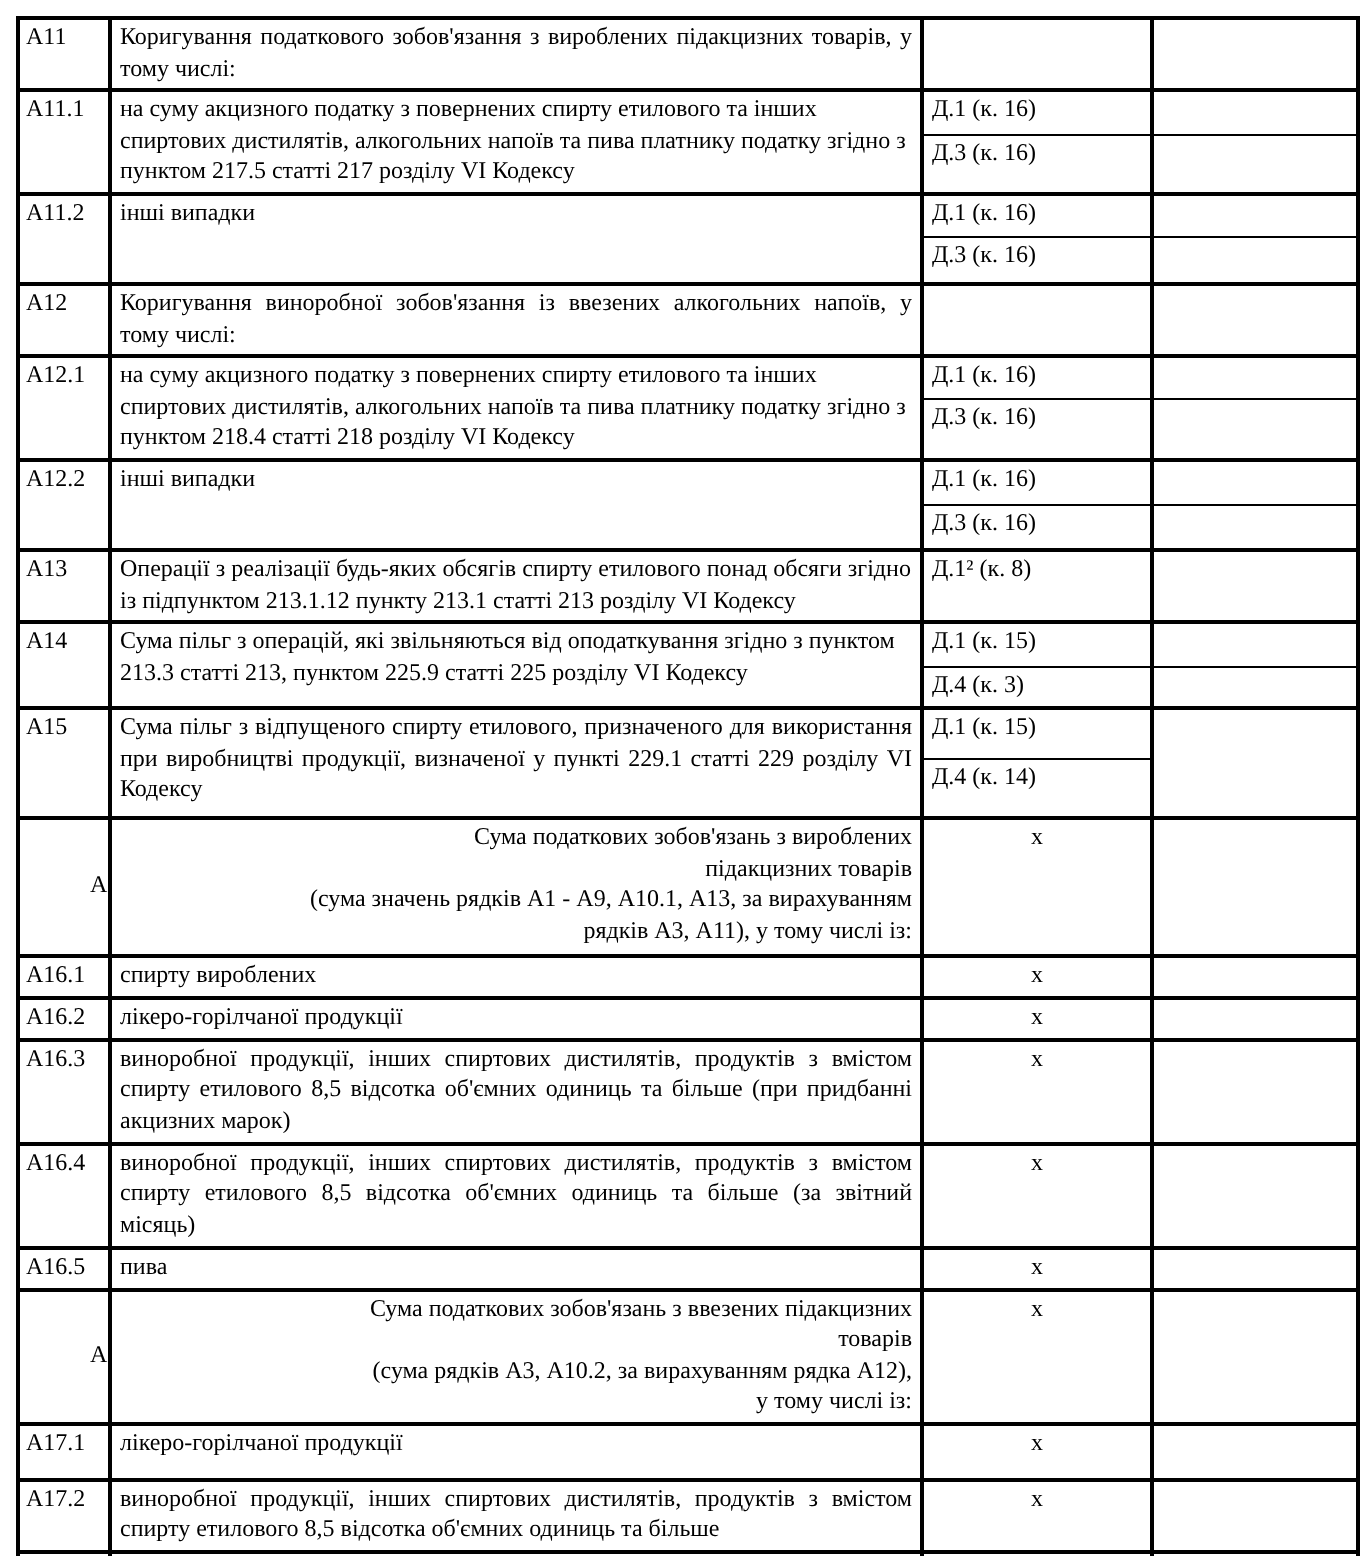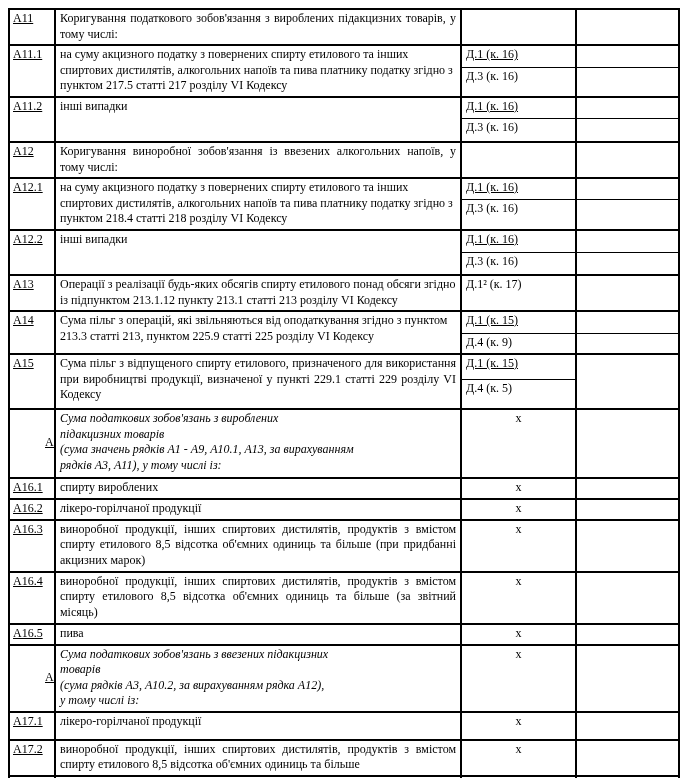--- a/index.html
+++ b/index.html
@@ -7,28 +7,28 @@
   .page { padding: 8px 5px 3px 8px; }
   table { border-collapse: collapse; width: 670px; table-layout: fixed; }
   td {
     border: 2px solid #000;
     padding: 1px 4px 2px 4px;
     font-size: 12px;
     line-height: 1.3;
     vertical-align: top;
     overflow: hidden;
   }
-  td.code { padding-left: 3px; text-decoration: underline; }
+  td.code { padding-left: 3px; }
   td.just { text-align: justify; }
-  td.hdr  { text-align: left; white-space: pre-line; font-style: italic; }
+  td.hdr  { text-align: right; white-space: pre-line; }
   td.mark { text-align: center; }
   td.vmid { vertical-align: middle; padding-left: 35px; }
   
   tr.sub td { border-top-width: 1px; }
-  td.sb     { border-bottom-width: 1px; text-decoration: underline; }
+  td.sb     { border-bottom-width: 1px; }
 </style>
 </head>
 <body>
 
 <div class="page">
   <table>
     <colgroup>
       <col style="width:46px">
         <col style="width:406px">
         <col style="width:115px">
@@ -90,43 +90,43 @@
         <td class="sb"></td>
       </tr>
       <tr class="sub" style="height:22px">
         <td>Д.3 (к. 16)</td>
         <td></td>
       </tr>
 
       <tr style="height:30px">
         <td class="code">А13</td>
         <td>Операції з реалізації будь-яких обсягів спирту етилового понад обсяги згідно із підпунктом 213.1.12 пункту 213.1 статті 213 розділу VI Кодексу</td>
-        <td>Д.1² (к. 17)</td>
+        <td>Д.1² (к. 8)</td>
         <td></td>
       </tr>
 
       <tr style="height:22px">
         <td class="code" rowspan="2">А14</td>
         <td rowspan="2">Сума пільг з операцій, які звільняються від оподаткування згідно з пунктом 213.3 статті 213, пунктом 225.9 статті 225 розділу VI Кодексу</td>
         <td class="sb">Д.1 (к. 15)</td>
         <td class="sb"></td>
       </tr>
       <tr class="sub" style="height:21px">
-        <td>Д.4 (к. 9)</td>
+        <td>Д.4 (к. 3)</td>
         <td></td>
       </tr>
 
       <tr style="height:25px">
         <td class="code" rowspan="2">А15</td>
         <td class="just" rowspan="2">Сума пільг з відпущеного спирту етилового, призначеного для використання при виробництві продукції, визначеної у пункті 229.1 статті 229 розділу VI Кодексу</td>
         <td class="sb">Д.1 (к. 15)</td>
         <td rowspan="2"></td>
       </tr>
       <tr class="sub" style="height:30px">
-        <td>Д.4 (к. 5)</td>
+        <td>Д.4 (к. 14)</td>
       </tr>
 
       <tr style="height:69px">
         <td class="code vmid">А16</td>
         <td class="hdr">Сума податкових зобов'язань з вироблених
 підакцизних товарів
 (сума значень рядків А1 - А9, А10.1, А13, за вирахуванням
 рядків А3, А11), у тому числі із:</td>
         <td class="mark">х</td>
         <td></td>

